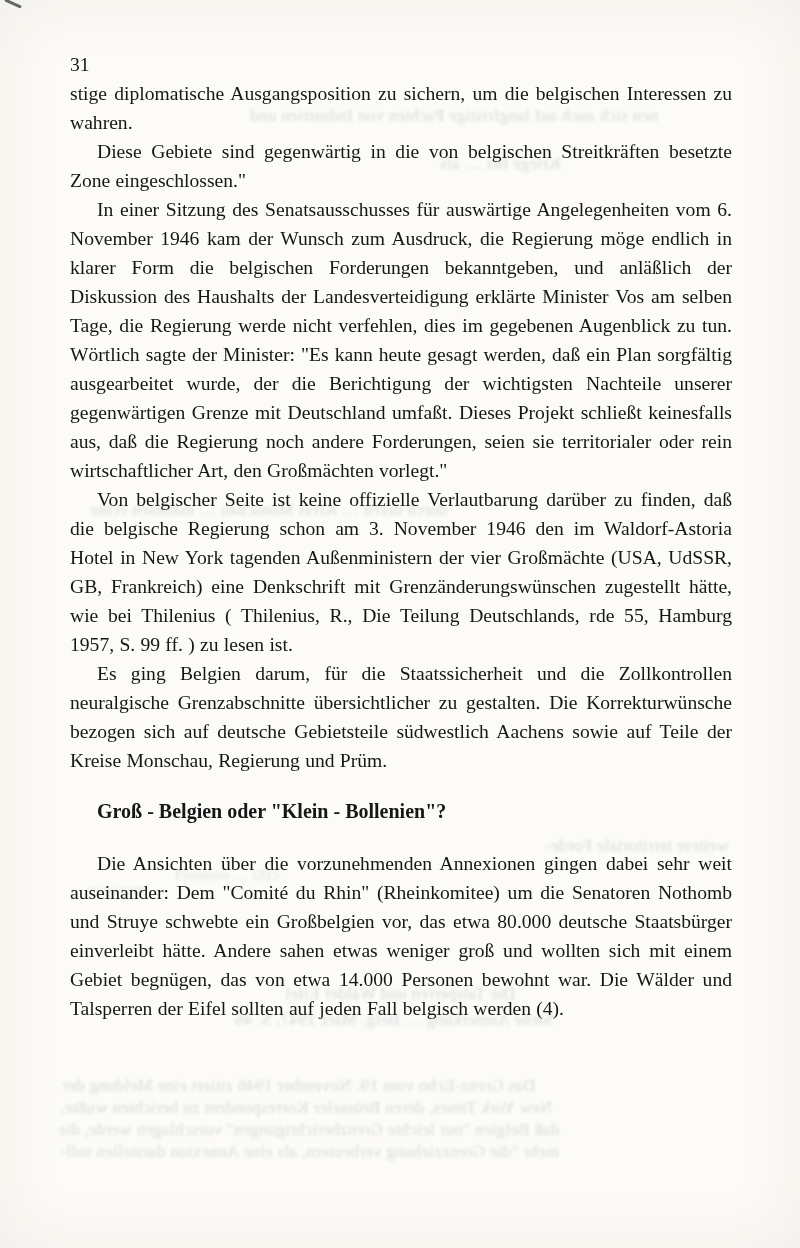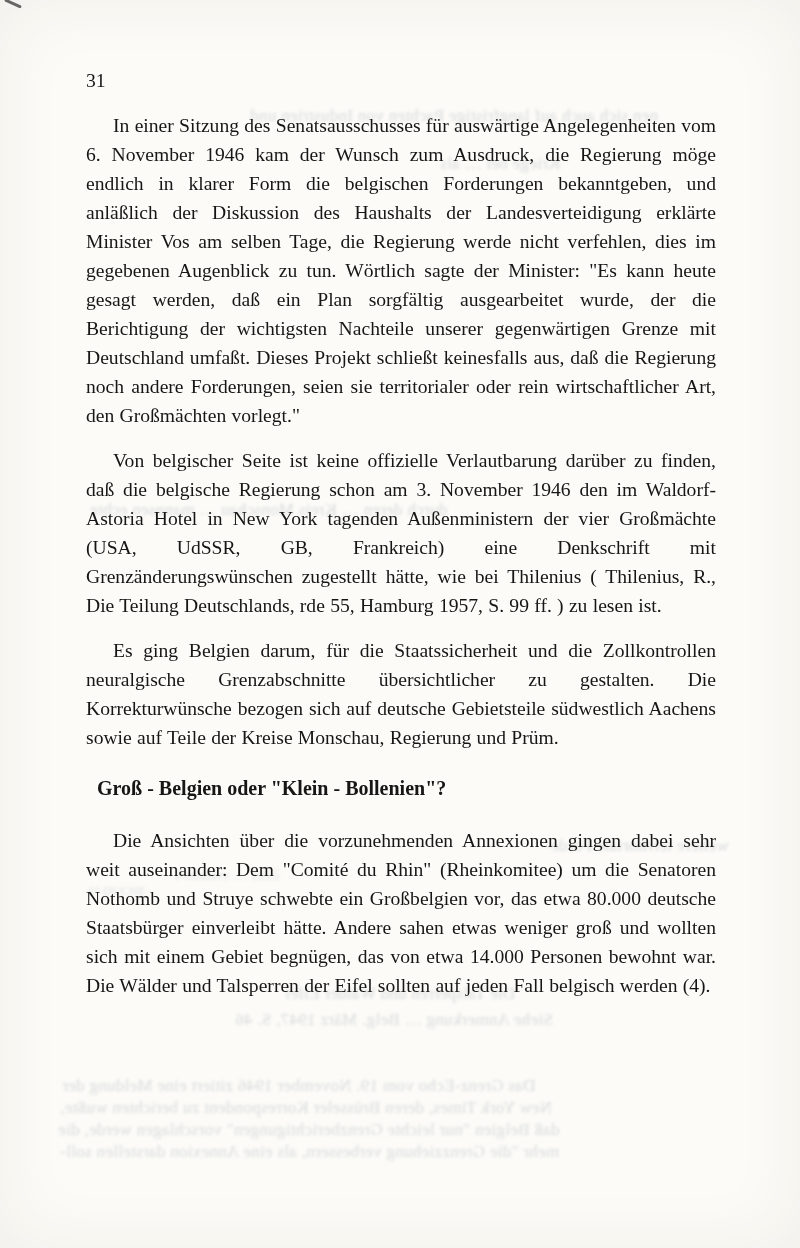--- a/index.html
+++ b/index.html
@@ -45,21 +45,21 @@
     position:absolute;left:70px;top:50px;width:662px;z-index:2;
     color:var(--ink);
   }
   .page-number{
     text-align:right;
     font-size:21px;
     line-height:24px;
     margin:0 0 8px 0;
   }
   .text-column p{
-    margin:16px;
+    margin:0;
     font-size:19.6px;
     line-height:29px;
     text-align:justify;
     hyphens:auto;-webkit-hyphens:auto;
     word-spacing:.02em;
   }
   .text-column p.indent{text-indent:27px;}
   .text-column h2{
     font-size:20px;
     line-height:26px;
@@ -84,19 +84,21 @@
       <div class="ghost mirrored" style="left: 235px; top: 1010px;">Siehe Anmerkung … Belg. März 1947, S. 46</div>
       <div class="ghost mirrored" style="left: 62px; top: 1076px;">Das Grenz-Echo vom 19. November 1946 zitiert eine Meldung der</div>
       <div class="ghost mirrored" style="left: 60px; top: 1098px;">New York Times, deren Brüsseler Korrespondent zu berichten wußte,</div>
       <div class="ghost mirrored" style="left: 58px; top: 1120px;">daß Belgien "nur leichte Grenzberichtigungen" vorschlagen werde, die</div>
       <div class="ghost mirrored" style="left: 60px; top: 1142px;">mehr "die Grenzziehung verbessern, als eine Annexion darstellen soll-</div>
     </div>
 
   <div class="text-column">
     <p class="page-number">31</p>
 
+  <p>stige diplomatische Ausgangsposition zu sichern, um die belgischen Interessen zu wahren.</p>
+      <p class="indent">Diese Gebiete sind gegenwärtig in die von belgischen Streitkräften besetzte Zone eingeschlossen."</p>
       <p class="indent">In einer Sitzung des Senatsausschusses für auswärtige Angelegenheiten vom 6. November 1946 kam der Wunsch zum Ausdruck, die Regierung möge endlich in klarer Form die belgischen Forderungen bekanntgeben,  und anläßlich der Diskussion des Haushalts der Landesverteidigung erklärte Minister Vos am selben Tage, die Regierung werde nicht verfehlen, dies im gegebenen Augenblick  zu tun. Wörtlich sagte der Minister: "Es kann heute gesagt werden, daß ein Plan sorgfältig ausgearbeitet wurde, der die Berichtigung der wichtigsten Nachteile unserer gegenwärtigen Grenze mit Deutschland umfaßt. Dieses Projekt schließt keinesfalls aus, daß die Regierung noch andere Forderungen, seien sie territorialer oder rein wirtschaftlicher Art, den Großmächten vorlegt."</p>
       <p class="indent">Von belgischer Seite ist keine offizielle Verlautbarung darüber zu finden, daß die belgische Regierung schon am 3. November 1946 den im Waldorf-Astoria Hotel in New York tagenden Außenministern der vier Großmächte (USA, UdSSR, GB, Frankreich) eine Denkschrift mit Grenzänderungswünschen zugestellt hätte, wie bei Thilenius ( Thilenius, R., Die Teilung Deutschlands, rde 55, Hamburg 1957, S. 99 ff. ) zu lesen ist.</p>
       <p class="indent">Es ging Belgien darum, für die Staatssicherheit und die Zollkontrollen neuralgische Grenzabschnitte übersichtlicher zu gestalten. Die Korrekturwünsche bezogen sich auf deutsche Gebietsteile südwestlich Aachens sowie auf Teile der Kreise Monschau, Regierung und Prüm.</p>
       <h2>Groß - Belgien oder "Klein - Bollenien"?</h2>
       <p class="indent">Die Ansichten über die vorzunehmenden Annexionen gingen dabei sehr weit auseinander: Dem "Comité du Rhin" (Rheinkomitee) um die Senatoren Nothomb und Struye schwebte ein Großbelgien vor, das etwa 80.000 deutsche Staatsbürger einverleibt hätte. Andere sahen etwas weniger groß und wollten sich mit einem Gebiet begnügen, das von etwa 14.000 Personen bewohnt war. Die Wälder und Talsperren der Eifel sollten auf jeden Fall belgisch werden (4).</p>
     </div>
 </div>
 
 </body></html>

